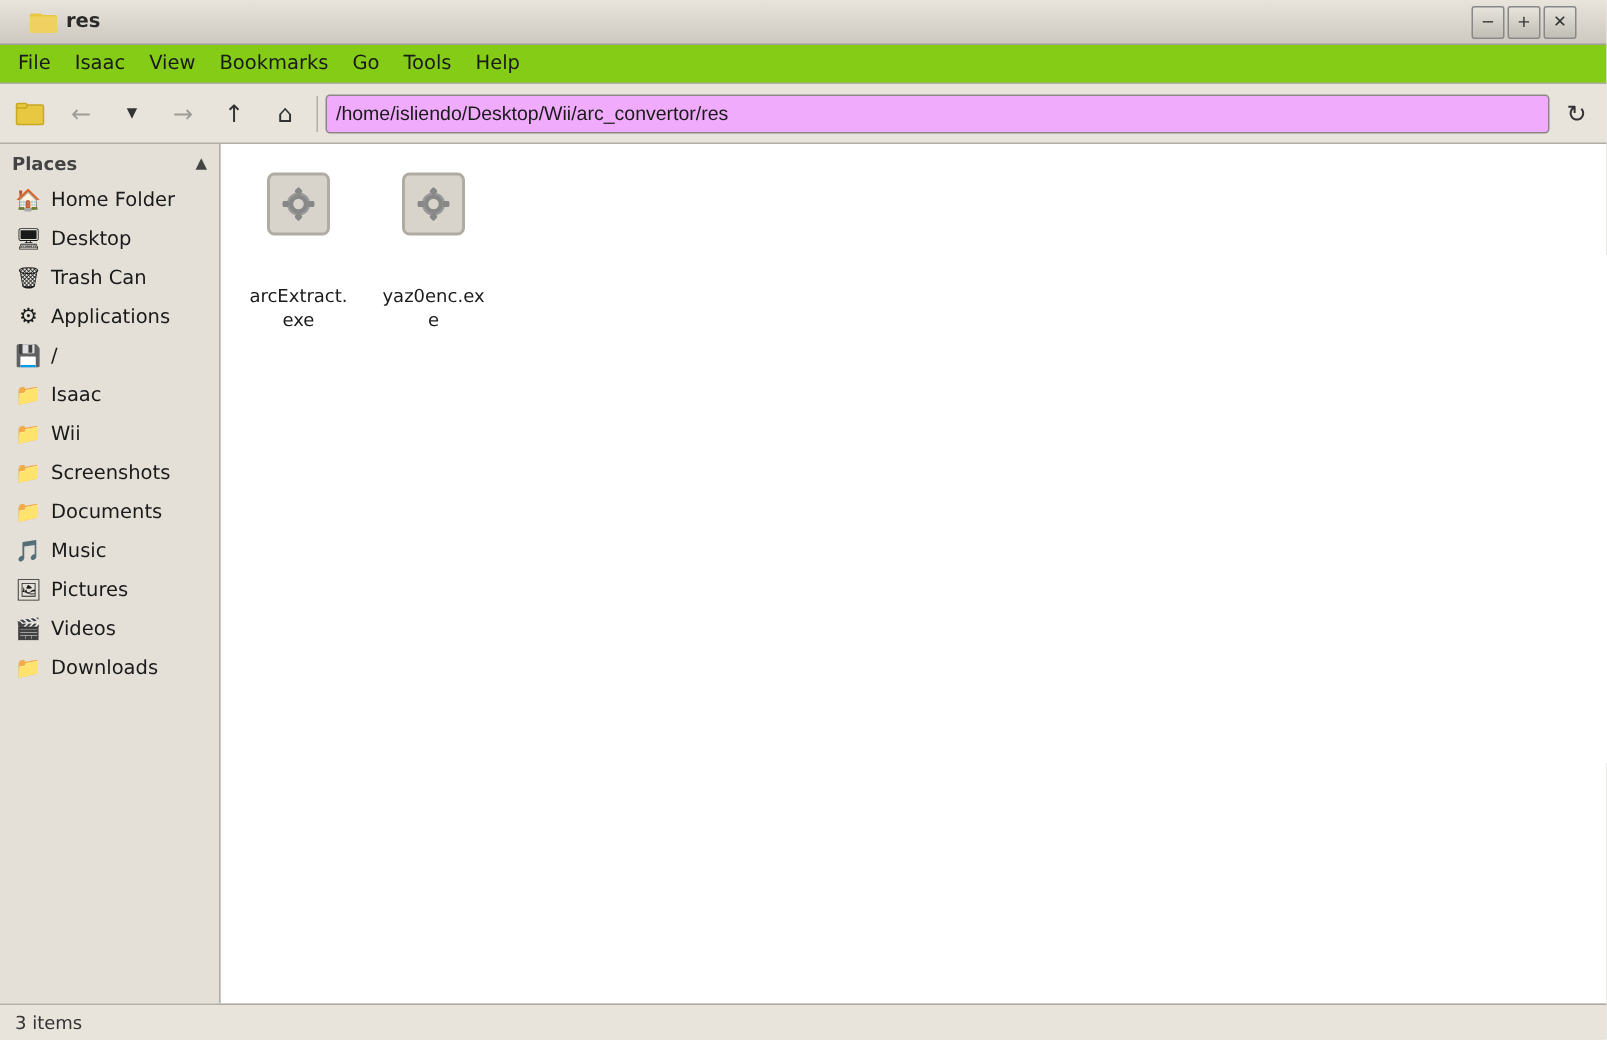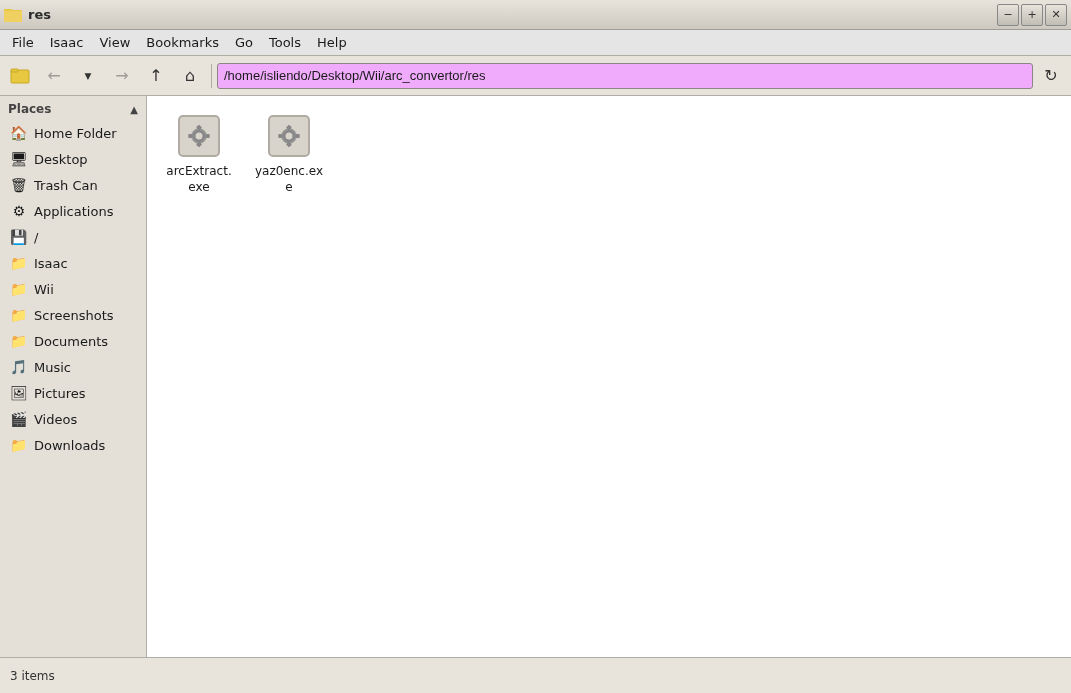--- a/index.html
+++ b/index.html
@@ -14,21 +14,21 @@
       flex-direction: column;
     }
 
     
     #titlebar {
       background: linear-gradient(to bottom, #e8e4dc, #cdc9c0);
       height: 30px;
       display: flex;
       align-items: center;
       justify-content: space-between;
-      padding: 0 4px;
+      padding: 0 20px;
       border-bottom: 1px solid #a09d96;
     }
     #titlebar-left {
       display: flex;
       align-items: center;
       gap: 6px;
     }
     #titlebar-icon {
       width: 18px;
       height: 18px;
@@ -51,21 +51,21 @@
       cursor: pointer;
       display: flex;
       align-items: center;
       justify-content: center;
       font-size: 11px;
       color: #333;
     }
 
     
     #menubar {
-      background: #e5e5e5;
+      background: #84cc16;
       height: 26px;
       display: flex;
       align-items: center;
       padding: 0 4px;
       border-bottom: 1px solid #b0ada6;
     }
     .menu-item {
       padding: 3px 8px;
       border-radius: 3px;
       cursor: pointer;
@@ -184,20 +184,21 @@
     }
     .file-item {
       display: flex;
       flex-direction: column;
       align-items: center;
       width: 80px;
       cursor: pointer;
       padding: 4px;
       border-radius: 4px;
       position: relative;
+      gap: 26px;
     }
     .file-item .file-icon {
       width: 48px;
       height: 48px;
       margin-bottom: 4px;
       display: flex;
       align-items: center;
       justify-content: center;
     }
     .file-item .file-icon svg {
@@ -214,21 +215,21 @@
     .file-item .rename-bar {
       width: 90px;
       height: 14px;
       background: #cc0000;
       border-radius: 2px;
       margin-top: 2px;
     }
 
     
     #statusbar {
-      height: 36px;
+      height: 24px;
       background: #e8e4dc;
       border-top: 1px solid #b0ada6;
       display: flex;
       align-items: center;
       justify-content: space-between;
       padding: 0 10px;
       font-size: 12px;
       color: #333;
     }
   </style>

